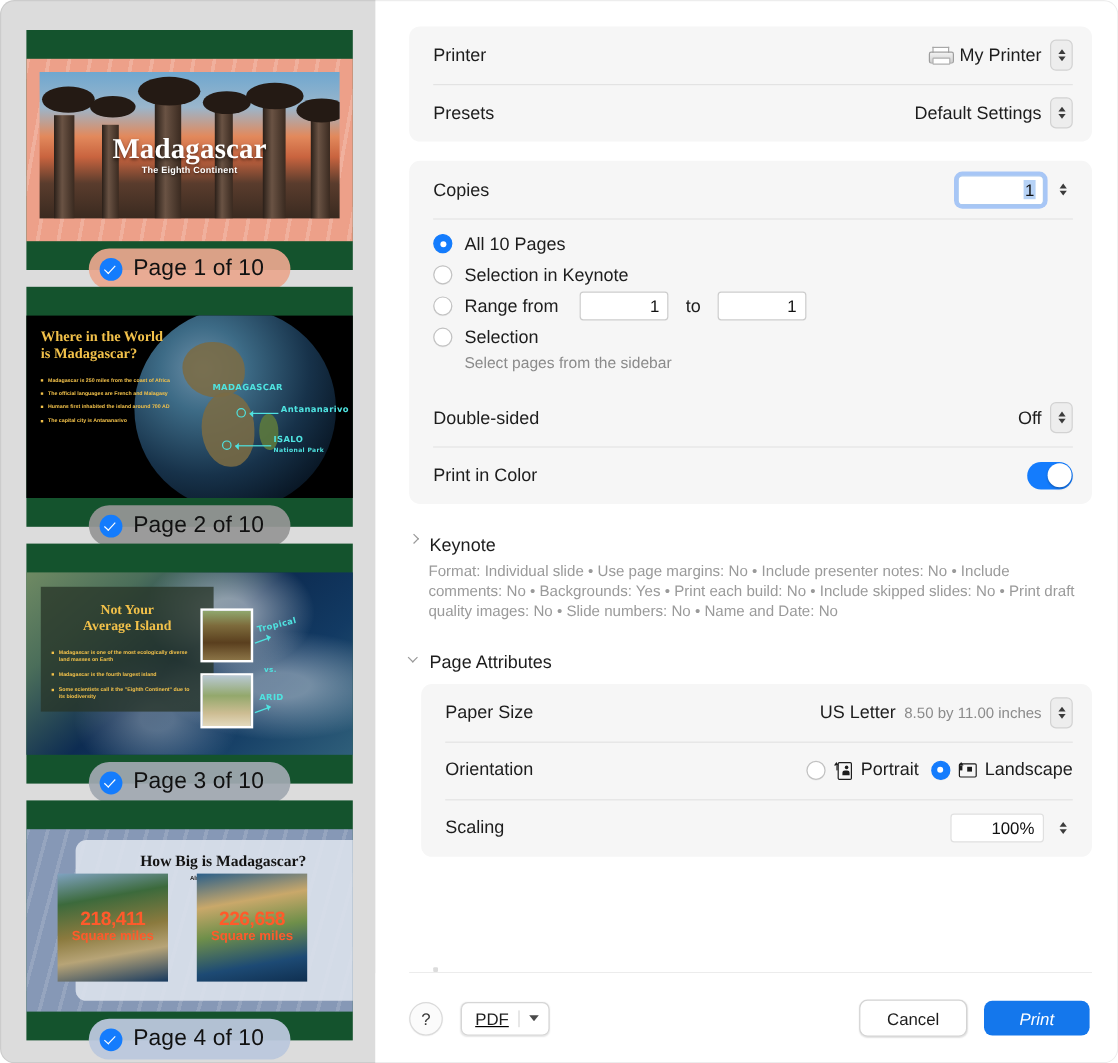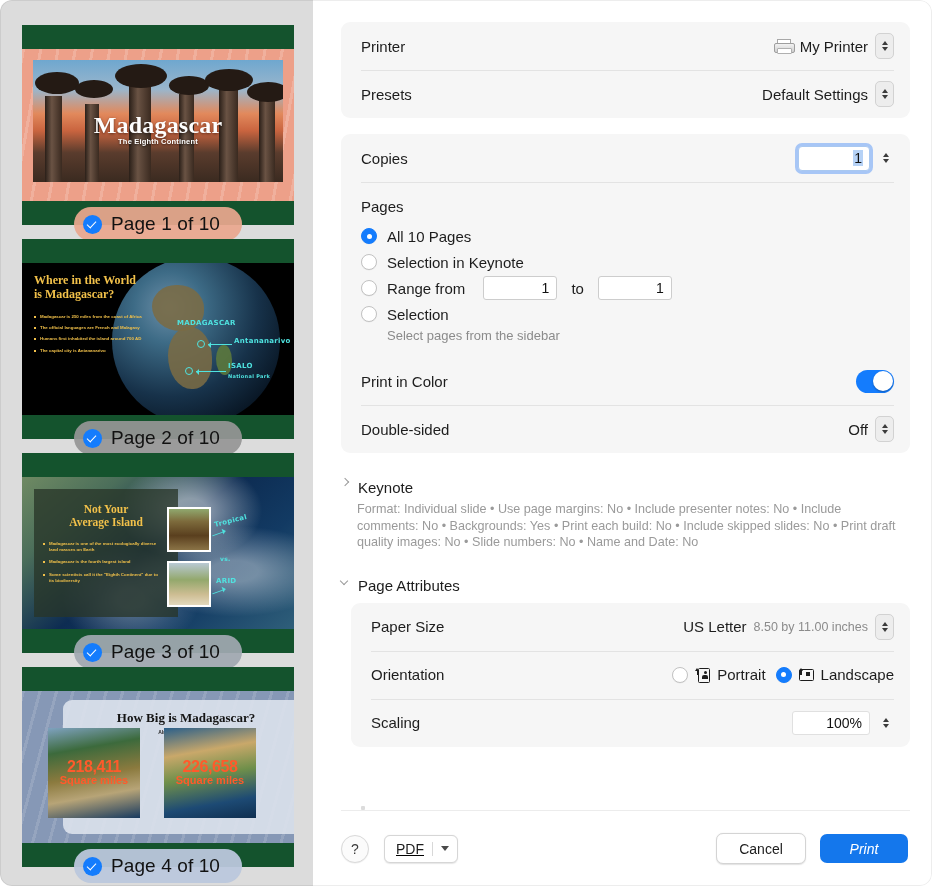--- a/index.html
+++ b/index.html
@@ -54,21 +54,21 @@
   .arw:before{content:"";position:absolute;left:0;top:-2px;border:3px solid transparent;
     border-right-color:#4fe3e0;border-left:0;}
   .pin{position:absolute;width:6px;height:6px;border-radius:50%;border:1px solid #4fe3e0;}
 
   
   .sl3{background:linear-gradient(140deg,#6f8a63 0%,#4b6e5a 22%,#0d2c52 48%,#123a63 70%,#2f5f7a 100%);}
   .sl3 .clouds{position:absolute;inset:0;
     background:radial-gradient(ellipse at 62% 22%,rgba(255,255,255,.5) 0 7%,transparent 30%),
                radial-gradient(ellipse at 78% 62%,rgba(255,255,255,.4) 0 8%,transparent 34%),
                radial-gradient(ellipse at 40% 80%,rgba(255,255,255,.3) 0 6%,transparent 30%);}
-  .sl3 .panel{position:absolute;left:12px;top:12px;width:144px;height:128px;background:rgba(40,52,40,.76);}
+  .sl3 .panel{position:absolute;left:12px;top:12px;width:144px;height:104px;background:rgba(40,52,40,.76);}
   .sl3 h3{margin:14px 0 0 0;color:#f2c14a;text-align:center;
     font-family:"Liberation Serif","DejaVu Serif",serif;font-weight:bold;font-size:11.5px;line-height:13px;}
   .sl3 ul{margin:12px 0 0 9px;padding:0;list-style:none;width:118px;}
   .sl3 li{color:#f2c14a;font-size:4.4px;line-height:6.2px;margin-bottom:6px;
     padding-left:6px;position:relative;font-weight:bold;}
   .sl3 li:before{content:"";position:absolute;left:0;top:2px;width:2px;height:2px;background:#f2c14a;}
   .sl3 .ph{position:absolute;left:145px;border:2px solid #fff;}
   .sl3 .ph1{top:30px;width:40px;height:41px;
     background:linear-gradient(180deg,#90a86e 0%,#7d6b3c 30%,#5a3f1e 65%,#8a7346 100%);}
   .sl3 .ph2{top:84px;width:40px;height:42px;
@@ -359,21 +359,20 @@
           <span class="numfield">
             <span class="sel">1</span>
           </span>
           <span class="stepperbtn plainstep">
             <span class="caretup"></span>
               <span class="caretdn"></span>
           </span>
         </div>
 
         <div class="pagesblock">
-          <div class="blocktitle">Pages</div>
 
           <div class="radiorow">
             <span class="radio on"></span>
             <span class="radiolabel">All 10 Pages</span>
           </div>
 
           <div class="radiorow">
             <span class="radio"></span>
             <span class="radiolabel">Selection in Keynote</span>
           </div>
@@ -387,34 +386,34 @@
           </div>
 
           <div class="radiorow">
             <span class="radio"></span>
             <span class="radiolabel">Selection</span>
           </div>
           <div class="hint">Select pages from the sidebar</div>
         </div>
 
         <div class="row">
+          <span class="lab">Double-sided</span>
+          <span class="spacer"></span>
+          <span class="val">Off</span>
+          <span class="stepperbtn">
+            <span class="caretup"></span>
+              <span class="caretdn"></span>
+          </span>
+        </div>
+
+        <div class="row">
           <span class="lab">Print in Color</span>
           <span class="spacer"></span>
           <span class="toggle">
             <span class="knob"></span>
-          </span>
-        </div>
-
-        <div class="row">
-          <span class="lab">Double-sided</span>
-          <span class="spacer"></span>
-          <span class="val">Off</span>
-          <span class="stepperbtn">
-            <span class="caretup"></span>
-              <span class="caretdn"></span>
           </span>
         </div>
       </div>
 
       <div class="disclosure">
         <span class="tri"></span>
         <span class="dtitle">Keynote</span>
       </div>
       <div class="summary">Format: Individual slide • Use page margins: No • Include presenter notes: No • Include comments: No • Backgrounds: Yes • Print each build: No • Include skipped slides: No • Print draft quality images: No • Slide numbers: No • Name and Date: No</div>
 

